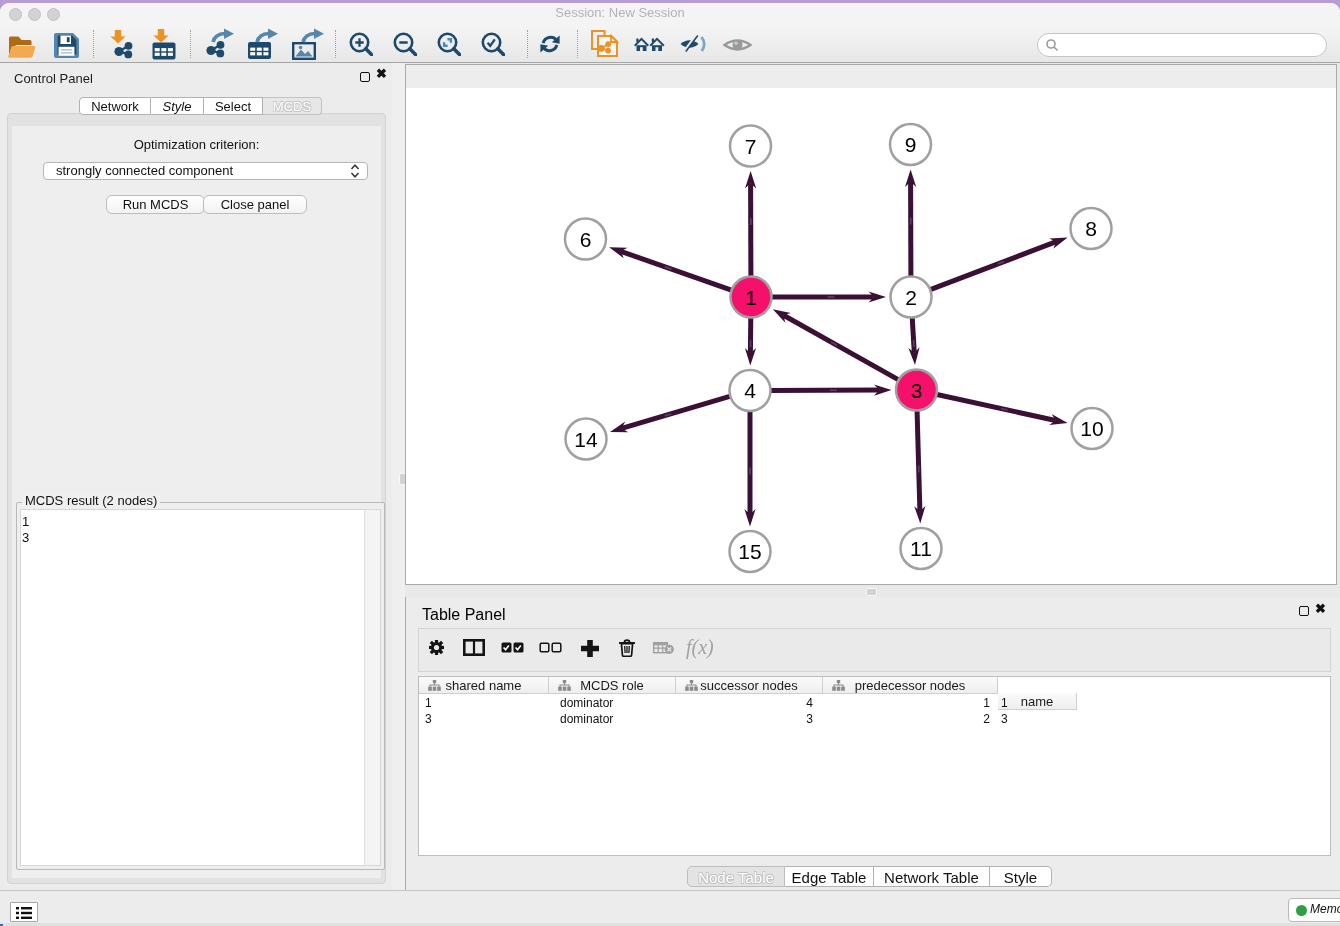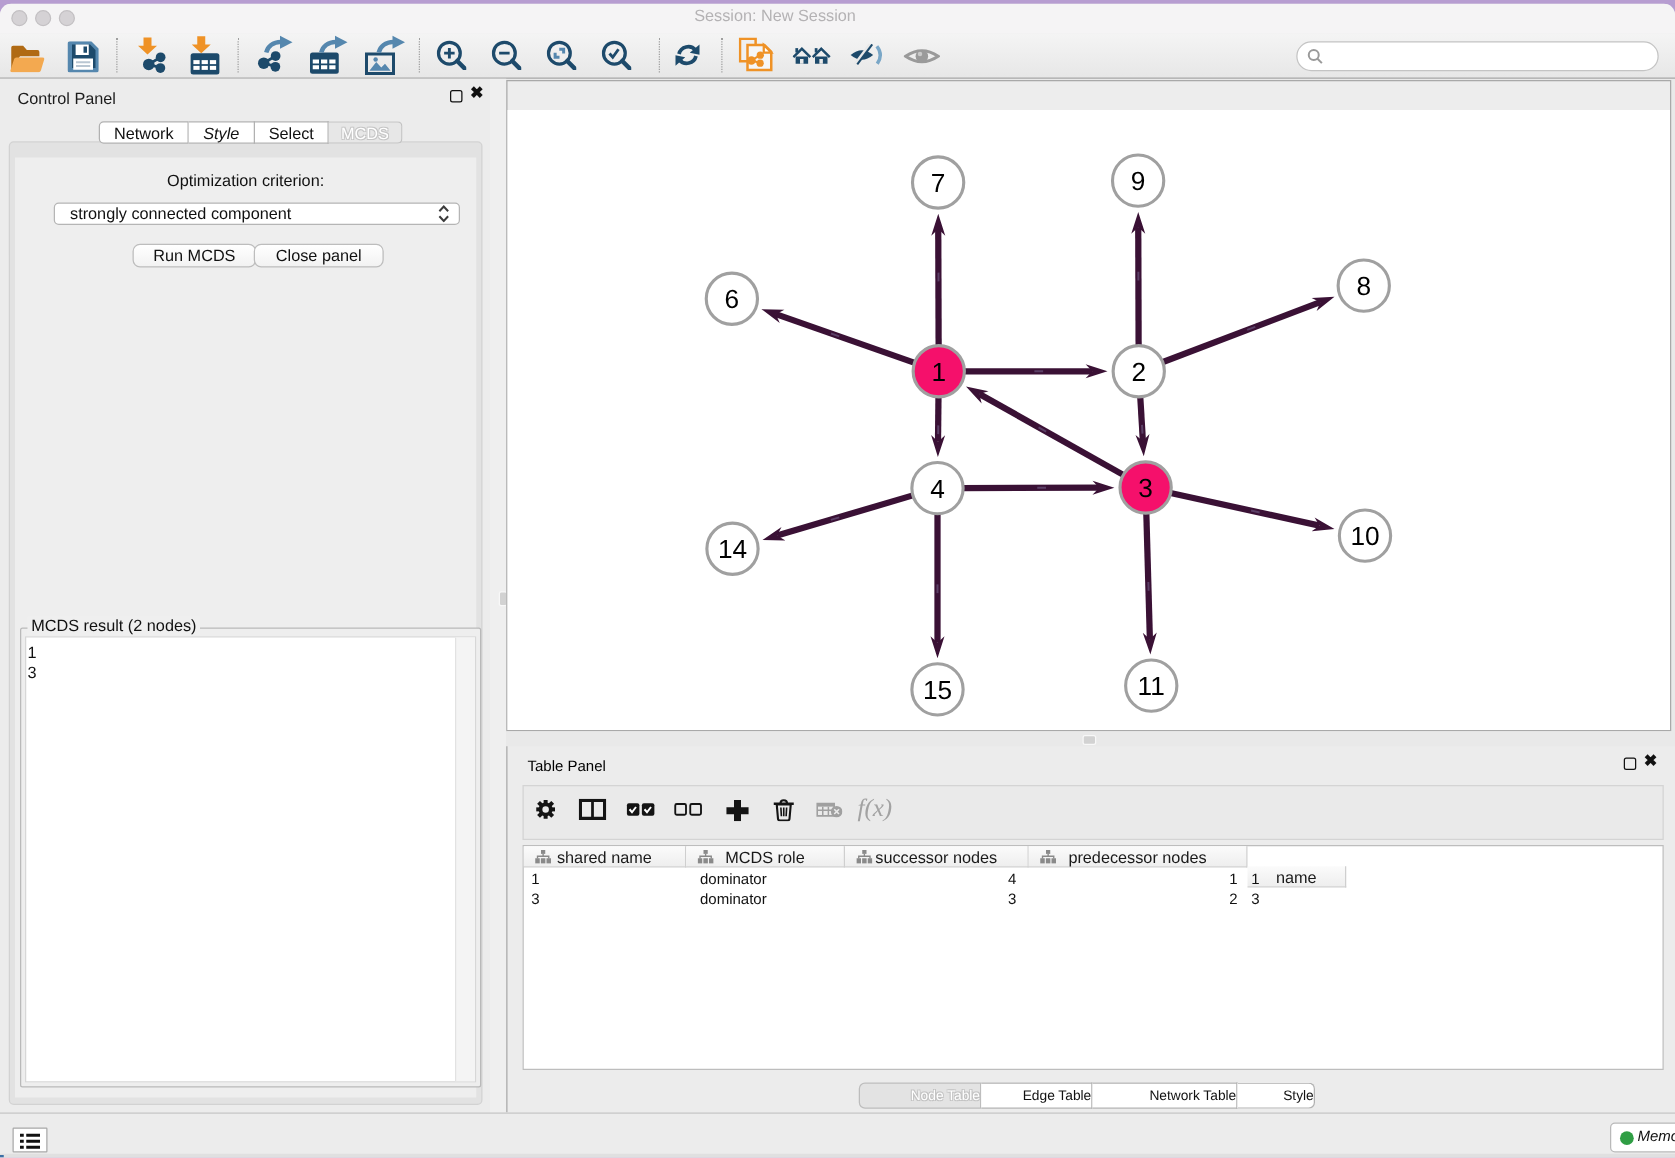--- a/index.html
+++ b/index.html
@@ -61,21 +61,21 @@
   #ttoolbar{position:absolute;left:12px;top:31px;width:911px;height:42px;background:#eaeaea;
             border:1px solid #d4d4d4;}
   #ttable{position:absolute;left:12px;top:79px;width:911px;height:178px;background:#fff;
           border:1px solid #bdbdbd;}
   .th{position:absolute;top:0;height:17px;background:linear-gradient(#fbfbfb,#eeeeee);
       border-right:1px solid #cfcfcf;border-bottom:1px solid #cfcfcf;box-sizing:border-box;
       font-size:13px;color:#1a1a1a;text-align:center;line-height:17px;}
   .td{position:absolute;font-size:12px;color:#111;height:16px;line-height:16px;}
   .btabs{position:absolute;display:flex;}
   .btab{height:21px;line-height:21px;background:#fff;border:1px solid #b1b1b1;border-left:none;
-        font-size:11px;color:#111;text-align:right;box-sizing:border-box;}
+        font-size:15px;color:#111;text-align:center;box-sizing:border-box;}
   
   #statusbar{position:absolute;left:0;top:887px;width:1340px;height:36px;background:#ececec;
              border-top:1px solid #c6c6c6;}
   #listbtn{position:absolute;left:10px;top:11px;width:28px;height:20px;background:#fff;
            border:1px solid #a8a8a8;border-radius:1px;box-sizing:border-box;}
   #membtn{position:absolute;left:1288px;top:7px;width:68px;height:24px;background:#fff;
           border:1px solid #b9b9b9;border-radius:4px;box-sizing:border-box;font-size:12px;color:#111;font-style:italic;}
 </style>
 </head>
 <body>
@@ -321,21 +321,21 @@
           <circle cx="344" cy="463.5" r="20.5" fill="#ffffff" stroke="#a0a0a0" stroke-width="2.5"></circle>
           <text x="344" y="471.0" text-anchor="middle" font-size="21" fill="#000" font-family="Liberation Sans, sans-serif">15</text>
         </svg>
       </div>
   </div>
   <div id="hsplit">
       <div class="grabber" style="left:461px;top:3px;width:9px;height:6px;"></div>
     </div>
 
   <div id="tpanel">
-    <div class="hdr" style="position:absolute;left:16px;top:9px;font-size:12px;">Table Panel</div>
+    <div class="hdr" style="position:absolute;left:16px;top:9px;font-size:16px;">Table Panel</div>
     <div class="fltsq" style="left:893px;top:9px;"></div>
     <div class="clx" style="left:909px;top:4px;">✖</div>
     <div id="ttoolbar">
         <div style="position:absolute;left:10px;top:11px;width:15px;height:15px;">
           <svg width="15" height="15" viewBox="0 0 15 15" style="" xmlns="http://www.w3.org/2000/svg">
             <g transform="translate(7.5,7.5)" fill="#141414">
               <rect x="-1.6" y="-8" width="3.2" height="4.5" transform="rotate(0)"></rect>
               <rect x="-1.6" y="-8" width="3.2" height="4.5" transform="rotate(45)"></rect>
               <rect x="-1.6" y="-8" width="3.2" height="4.5" transform="rotate(90)"></rect>
               <rect x="-1.6" y="-8" width="3.2" height="4.5" transform="rotate(135)"></rect>

